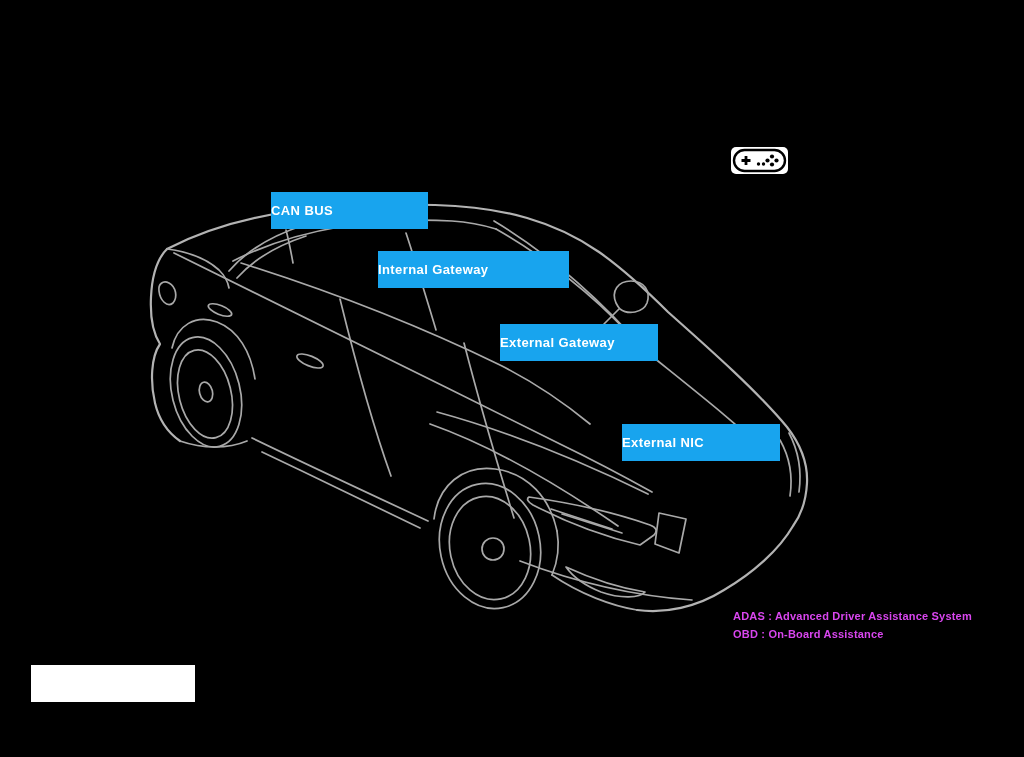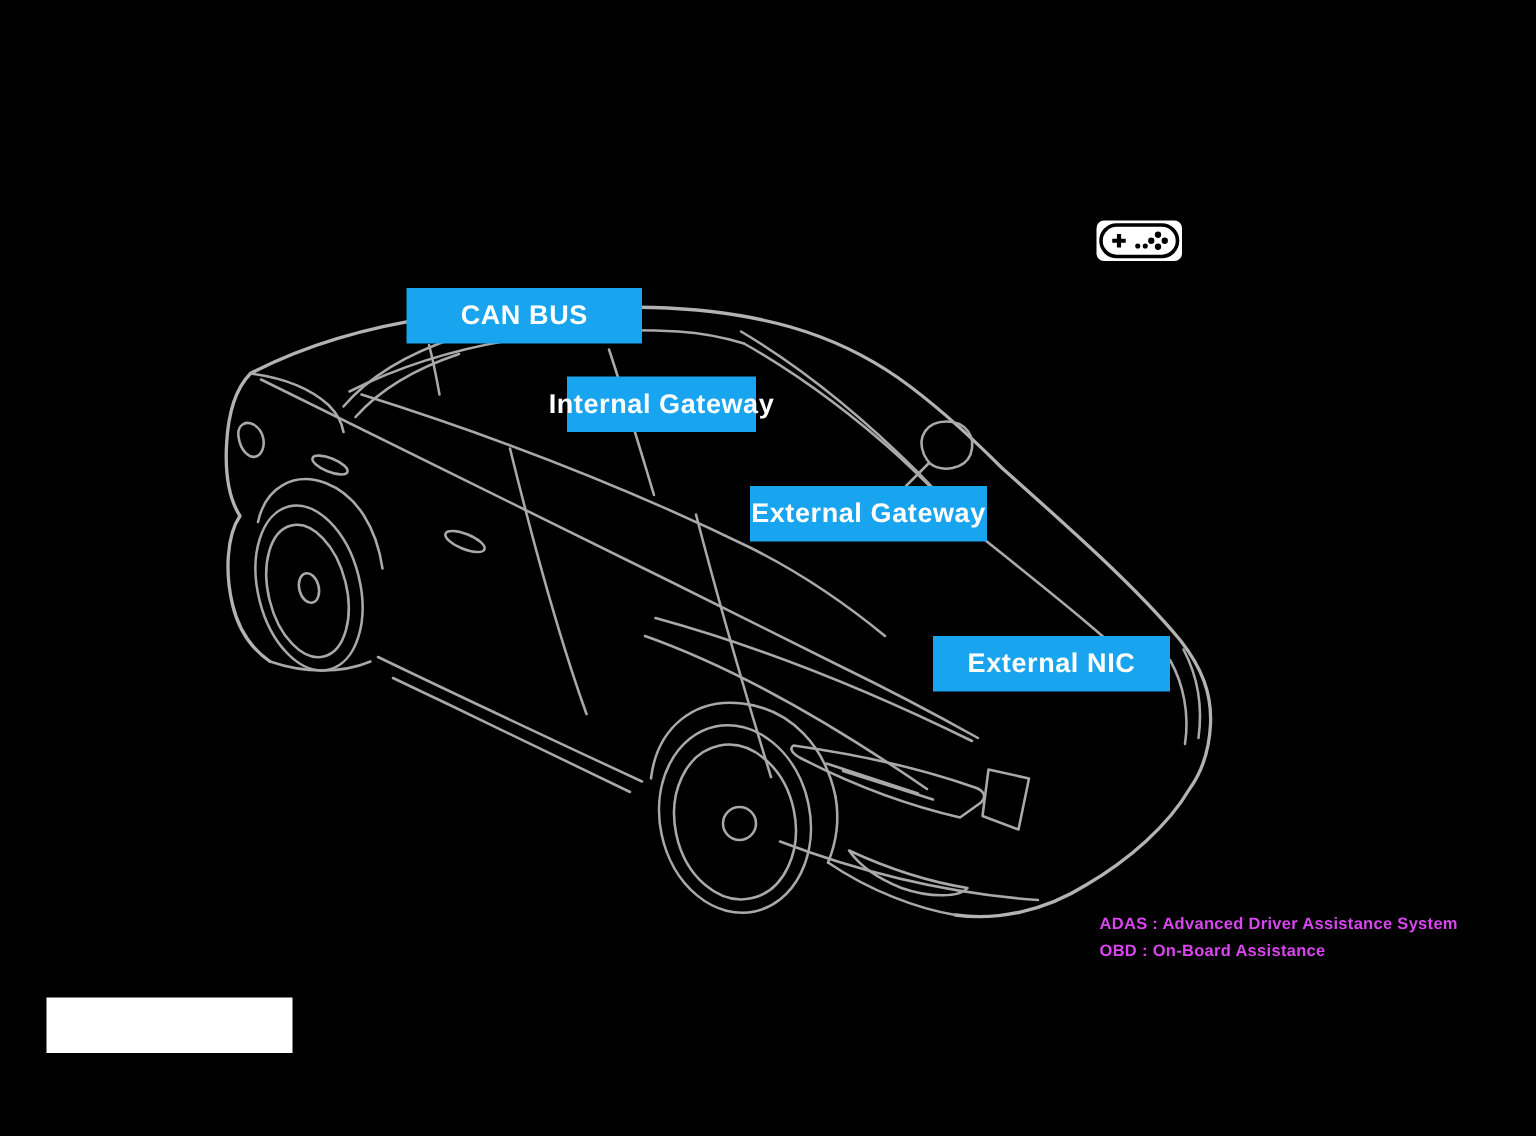--- a/index.html
+++ b/index.html
@@ -1,23 +1,23 @@
 <!DOCTYPE html>
 <html><head>
 <meta charset="utf-8">
 <style>
   html,body{margin:0;padding:0;background:#000;}
   #stage{position:relative;width:1024px;height:757px;background:#000;overflow:hidden;
          font-family:"Liberation Sans", sans-serif;}
   svg.car{position:absolute;left:0;top:0;}
   .callout{position:absolute;height:37px;background:#18A4EE;color:#fff;
-           display:flex;align-items:center;justify-content:center;
-           font-size:18px;font-weight:700;letter-spacing:.4px;white-space:nowrap;}
+           display:flex;align-items:center;justify-content:flex-start;
+           font-size:13px;font-weight:700;letter-spacing:.4px;white-space:nowrap;}
   #callout-0{left:271px;top:192px;width:157px;}
-  #callout-1{left:378px;top:251px;width:126px;}
+  #callout-1{left:378px;top:251px;width:191px;}
   #callout-2{left:500px;top:324px;width:158px;}
   #callout-3{left:622px;top:398px;width:158px;margin-top:26px;}
   .gamepad{position:absolute;left:731px;top:147px;width:57px;height:27px;
            background:#fff;border-radius:5px;}
   .logo-block{position:absolute;left:31px;top:665px;width:164px;height:37px;background:#fff;}
   .legend{position:absolute;left:733px;top:608px;color:#d946ef;
           font-size:11px;font-weight:700;letter-spacing:.2px;line-height:17.5px;}
   .legend div{white-space:nowrap;}
 </style>
 </head>

